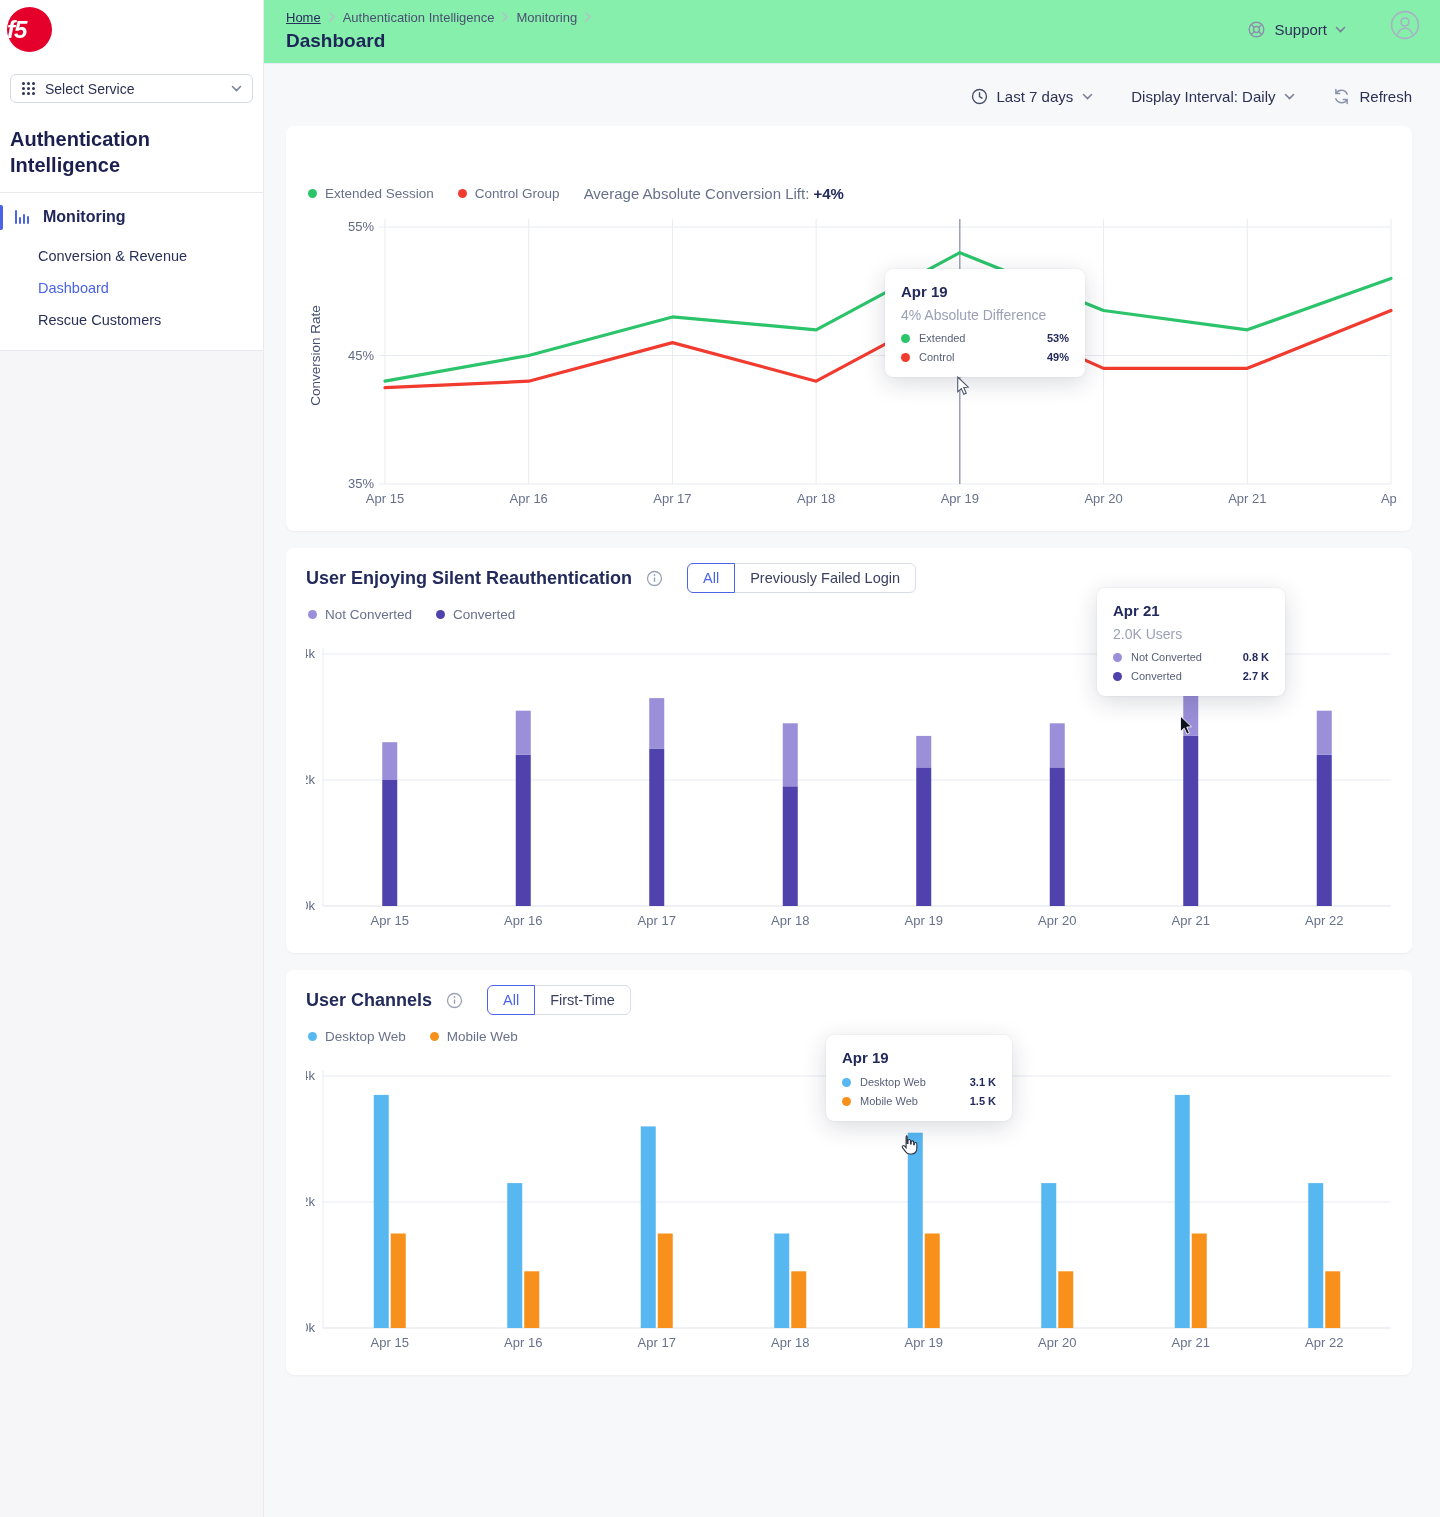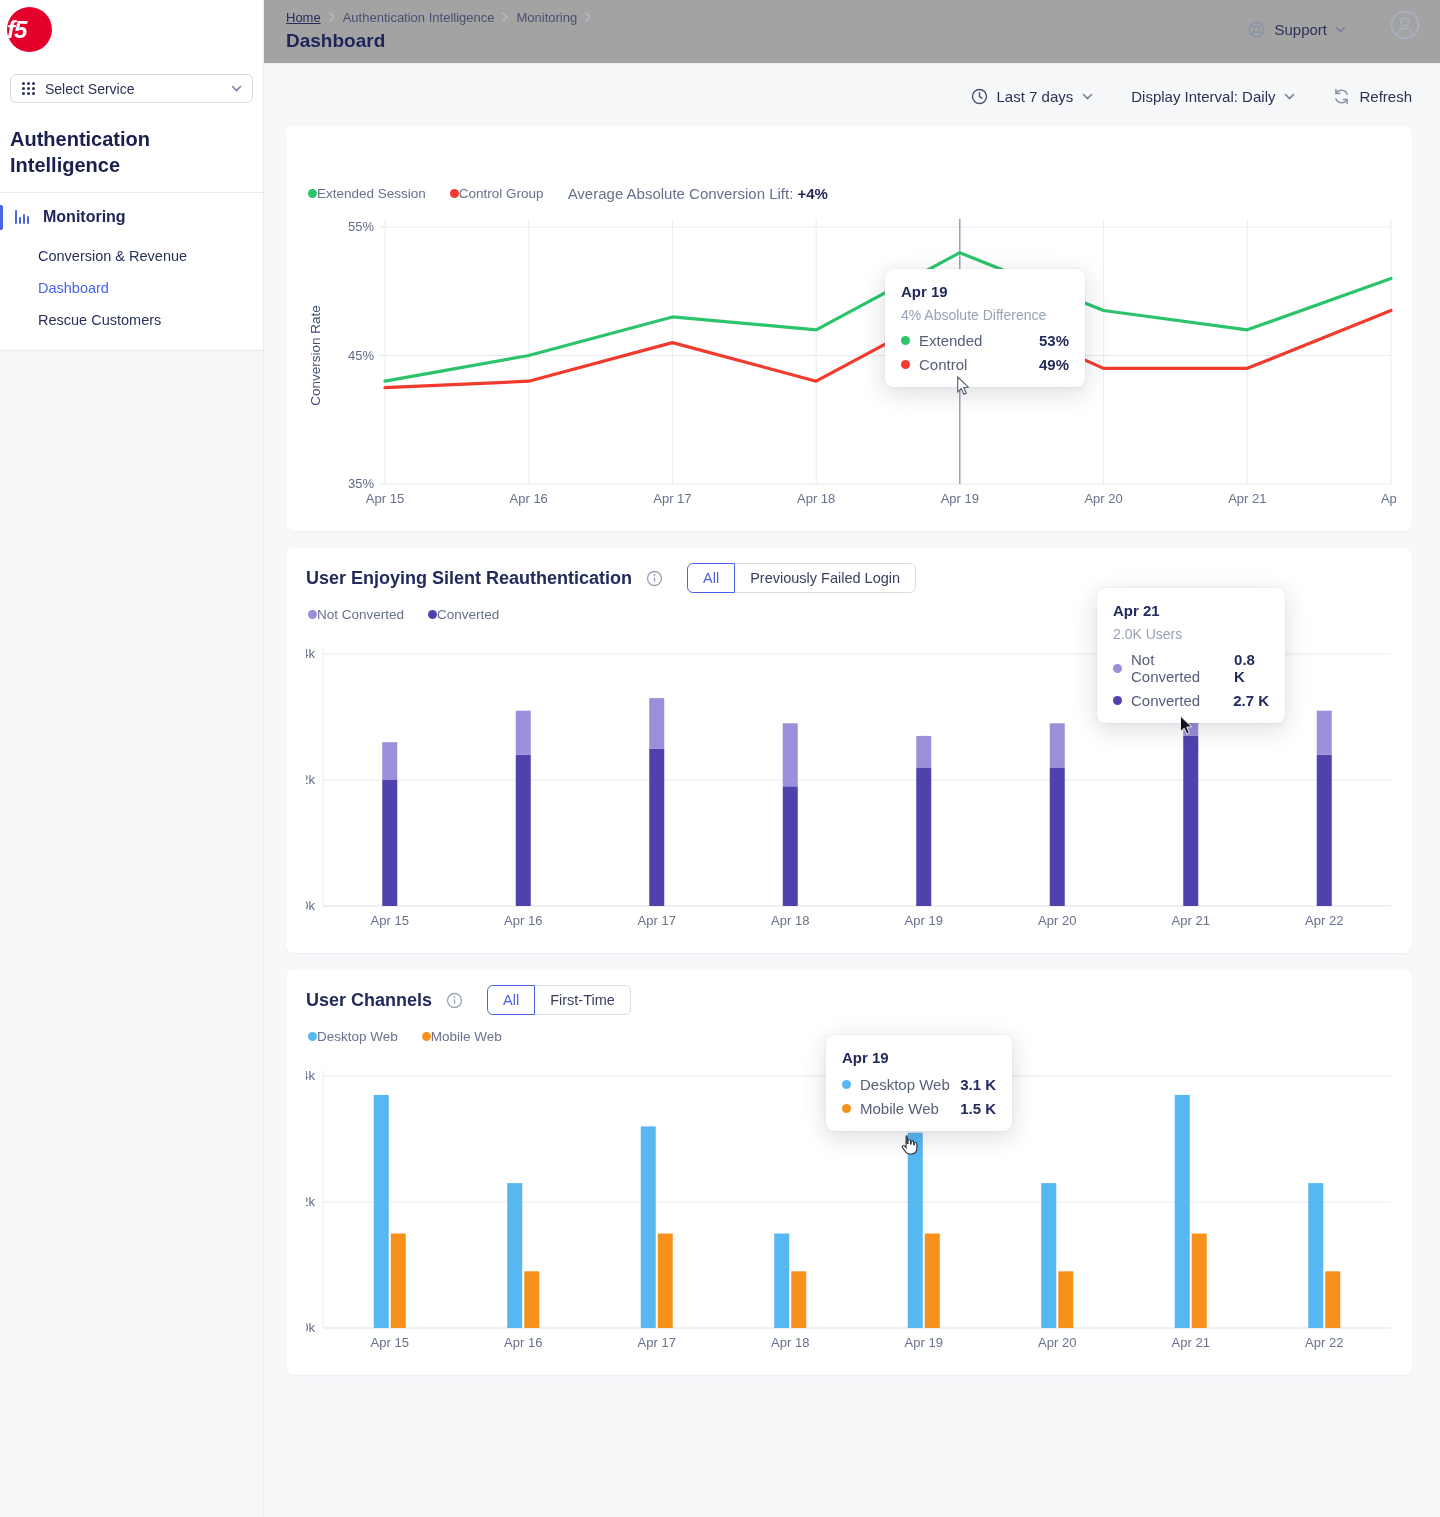--- a/index.html
+++ b/index.html
@@ -20,21 +20,21 @@
   .nav-item { position:relative; display:flex; align-items:center; gap:11px; padding:15px 0 10px 14px; cursor:pointer; }
   .nav-item .accent { position:absolute; left:0; top:12px; bottom:6px; width:3px; background:#4a63e7; border-radius:0 2px 2px 0; }
   .nav-item .nav-label { font-size:16px; font-weight:bold; color:#20265a; }
   .sub-nav { padding:4px 0 14px; }
   .sub-item { padding:8px 0 8px 38px; font-size:14.5px; color:#2a3158; cursor:pointer; }
   .sub-item.active { color:#4a63e7; }
   .sidebar-fill { flex:1; background:#f6f6f9; border-top:1px solid #e8eaef; }
 
   
   .main { flex:1; display:flex; flex-direction:column; }
-  .topbar { height:64px; background:#a3a3a3; border-bottom:1px solid #e8ebf1; display:flex; justify-content:space-between; padding:10px 20px 0 22px; }
+  .topbar { height:64px; background:#86efac; border-bottom:1px solid #e8ebf1; display:flex; justify-content:space-between; padding:10px 20px 0 22px; }
   .crumbs { display:flex; align-items:center; gap:8px; font-size:13px; color:#4a5170; }
   .crumb-home { color:#272d5c; text-decoration:underline; cursor:pointer; }
   .crumb { cursor:pointer; }
   .page-title { font-size:19px; font-weight:bold; color:#1f2558; margin-top:5px; }
   .topbar-right { display:flex; gap:44px; padding-bottom:14px; }
   .support-btn { display:flex; align-items:center; gap:8px; cursor:pointer; font-size:15px; color:#2c3157; }
   .avatar-btn { cursor:pointer; display:flex; }
 
   .content { padding:24px 28px 40px 22px; }
   .controls-row { display:flex; justify-content:flex-end; align-items:center; gap:38px; margin-bottom:21px; }
@@ -44,31 +44,31 @@
           box-shadow:0 1px 2px rgba(30,35,70,0.05); margin-bottom:17px; }
   .card-head { position:absolute; top:15px; left:20px; right:20px; display:flex; align-items:center; gap:14px; }
   .card-title { font-size:18px; font-weight:bold; color:#232a5c; }
   .info-icon { display:inline-flex; margin-left:0; cursor:pointer; }
   .segmented { display:flex; margin-left:10px; }
   .seg-btn { padding:6px 15px; font-size:14.5px; color:#3a4160; background:#fff; border:1px solid #d9dde6; cursor:pointer; }
   .seg-btn:first-child { border-radius:6px 0 0 6px; }
   .seg-btn:last-child { border-radius:0 6px 6px 0; margin-left:-1px; }
   .seg-btn.active { color:#4a63e7; border-color:#4a63e7; z-index:1; position:relative; }
   .legend-row { position:absolute; top:59px; left:22px; display:flex; align-items:center; gap:24px; }
-  .legend-item { display:flex; align-items:center; font-size:13.5px; color:#68718b; }
+  .legend-item { display:flex; align-items:center; gap:8px; font-size:13.5px; color:#68718b; }
   .dot { width:9px; height:9px; border-radius:50%; flex:none; }
   .avg-note { font-size:15px; color:#68718b; }
   .avg-note b { color:#232a5c; }
   .chart-svg { position:absolute; left:20px; top:84px; }
 
   .tooltip { position:absolute; background:#fff; border-radius:8px; padding:14px 16px;
              box-shadow:0 6px 24px rgba(23,28,63,0.16), 0 0 2px rgba(23,28,63,0.10); z-index:5; }
   .tt-title { font-size:15px; font-weight:bold; color:#232a5c; margin-bottom:7px; }
   .tt-sub { font-size:14px; color:#9aa1b5; margin-bottom:9px; }
-  .tt-row { display:flex; align-items:center; gap:9px; font-size:15px; color:#565f78; margin-top:7px; }
+  .tt-row { display:flex; align-items:center; gap:9px; font-size:11px; color:#565f78; margin-top:7px; }
   .tt-val { margin-left:auto; color:#232a5c; font-weight:bold; }
   .cursor-glyph { position:absolute; z-index:6; pointer-events:none; }
 </style>
 </head>
 <body>
 
 <div class="page">
 
   <aside class="sidebar">
     <div class="logo">

